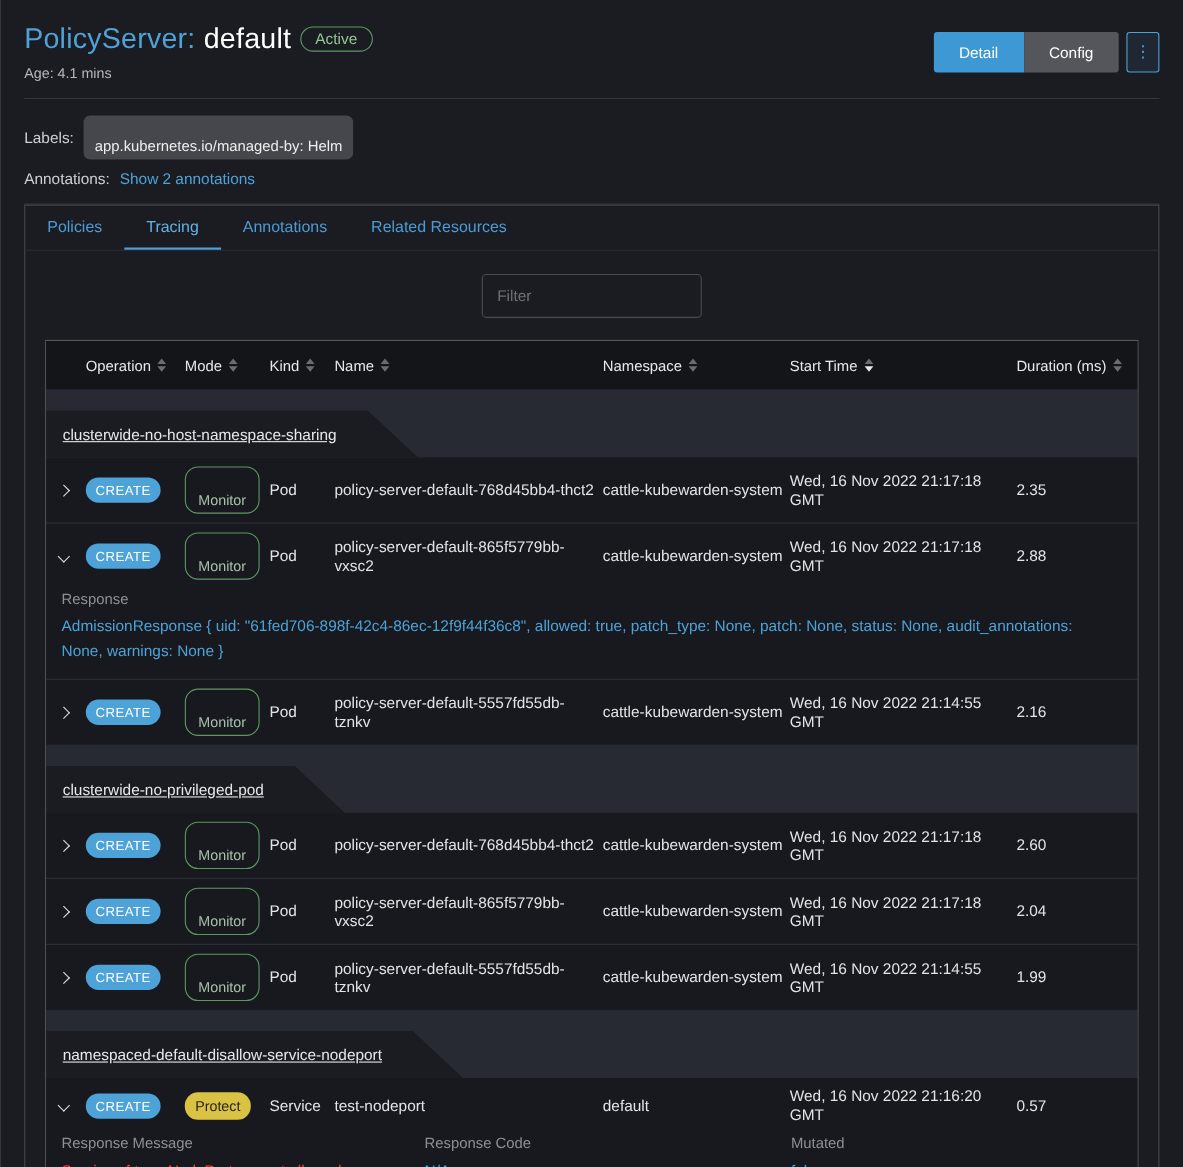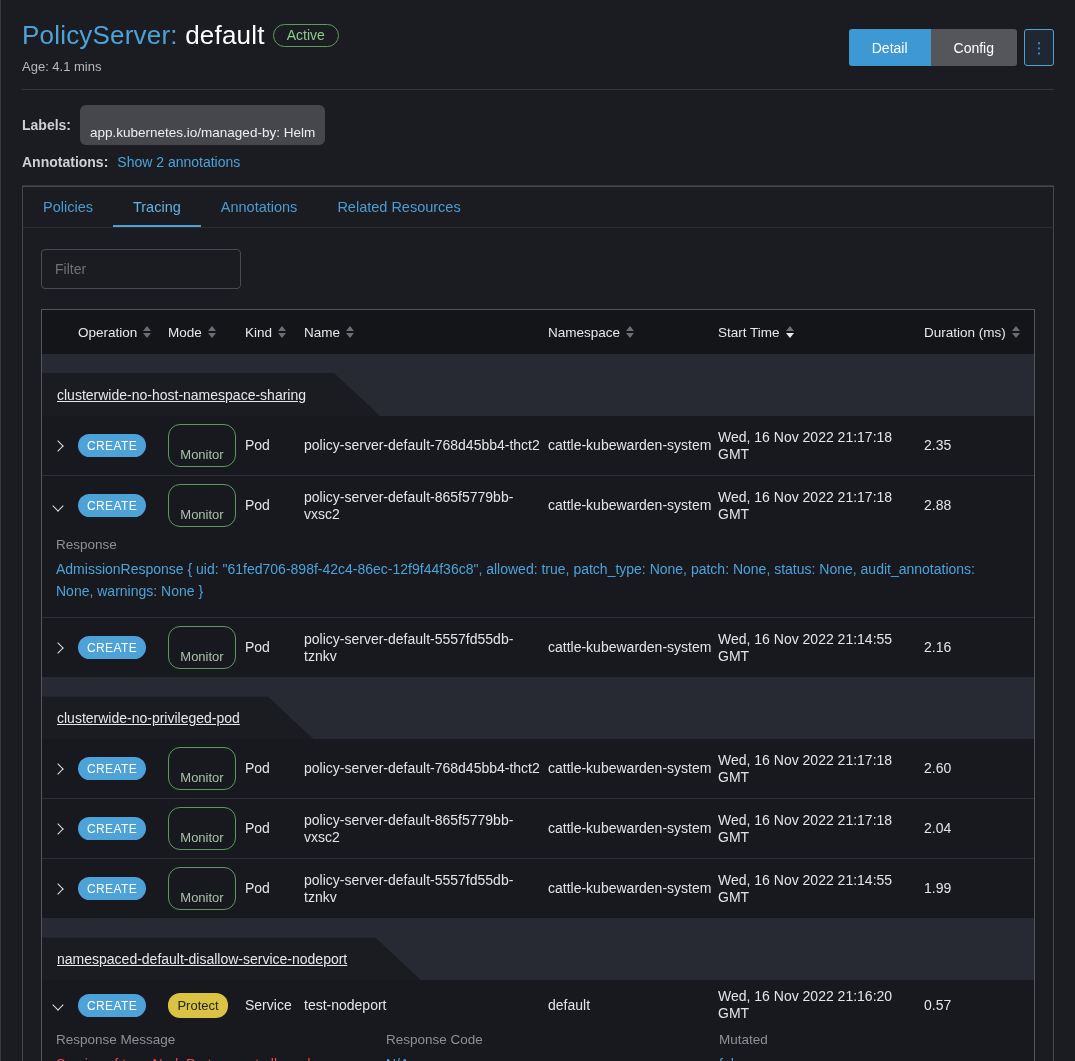--- a/index.html
+++ b/index.html
@@ -31,35 +31,35 @@
   .btn-config { background: #55565b; border-radius: 0 3px 3px 0; }
   .btn-kebab {
     margin-left: 7px; width: 30px; background: #1f2733;
     border: 1px solid #4da2d8; border-radius: 3px; color: #4da2d8;
     font-size: 15px; line-height: 1; cursor: pointer;
   }
   .hr { border: none; border-top: 1px solid #35363b; margin: 15px 0 0 0; }
 
   
   .meta-row { display: flex; align-items: center; margin-top: 15px; }
-  .meta-label { color: #cfd0d4; margin-right: 9px; font-weight: bold; }
+  .meta-label { color: #cfd0d4; margin-right: 9px; }
   .label-badge { background: #46474c; color: #eeeef0; border-radius: 6px;
                  padding: 20px 10px 5px; font-size: 13.5px; }
   .link { color: #4da2d8; text-decoration: none; cursor: pointer; }
   .annotations-row { margin-top: 9px; }
 
   
   .section-title { font-size: 18px; font-weight: 400; margin: 19px 0 13px; }
   .panel { border: 1px solid #46474c; }
   .tabbar { display: flex; border-bottom: 1px solid #2c2d33; }
   .tab { color: #4b9cd4; padding: 12px 20px 10px; font-size: 14.5px; cursor: pointer;
          border-bottom: 2px solid transparent; }
   .tab.active { color: #62b2e4; border-bottom-color: #4da2d8; }
   .panel-body { padding: 21px 18px 13px; }
-  .filter-row { display: flex; justify-content: flex-start; margin-bottom: 20px; }
+  .filter-row { display: flex; justify-content: center; margin-bottom: 20px; }
   .filter-input {
     width: 200px; height: 40px; background: transparent; border: 1px solid #4a4b52;
     border-radius: 4px; color: #e4e4e6; padding: 0 13px; font-size: 14px;
     font-family: "Liberation Sans", sans-serif; outline: none;
   }
   .filter-input::placeholder { color: #6f7177; }
 
   
   .trace-table { border: 1px solid #55565c; }
   .grid-cols {

